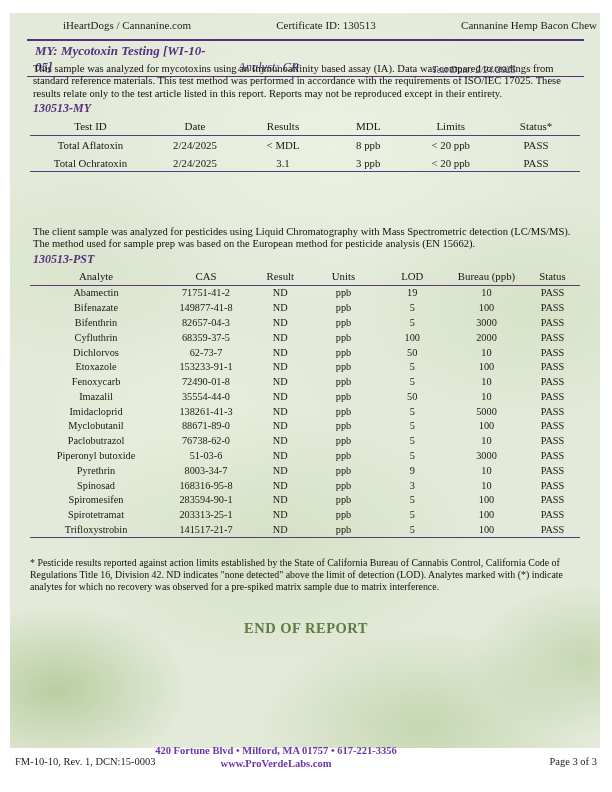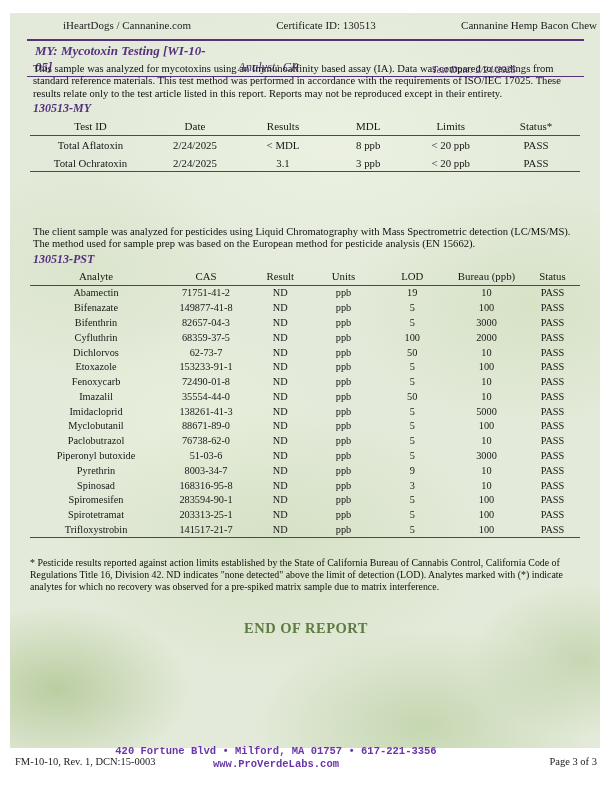--- a/index.html
+++ b/index.html
@@ -41,21 +41,21 @@
   .my-table th{font-size:11px;padding:1px 0 3px 0;}
   .my-table td{font-size:10.8px;line-height:12px;padding:3px 0 2.5px 0;}
   .my-table tbody{border-bottom:1.6px solid #5a3880;}
   .pst-table th{font-size:10.8px;padding:1px 0 2.5px 0;}
   .pst-table td{font-size:10.3px;line-height:11px;padding:1.9px 0;}
   .pst-table tbody{border-bottom:1.6px solid #5a3880;}
   .footnote{left:30px;width:553px;font-size:9.9px;line-height:11.9px;color:#101010;}
   .eor{left:0;width:612px;text-align:center;font-weight:bold;font-size:14.5px;
     letter-spacing:.5px;color:#5d7b43;}
   .footer-center{left:0;width:552px;text-align:center;color:#6a35a8;font-weight:bold;
-    font-size:10.5px;line-height:12.5px;font-family:Liberation Mono, monospace;}
+    font-size:10.5px;line-height:12.5px;}
   .footer-left{left:15px;font-size:10.5px;color:#1c1c1c;}
   .footer-right{right:15px;font-size:10.5px;color:#1c1c1c;}
   
   .my-table col:nth-child(1){width:22%}.my-table col:nth-child(2){width:16%}
   .my-table col:nth-child(3){width:16%}.my-table col:nth-child(4){width:15%}
   .my-table col:nth-child(5){width:15%}.my-table col:nth-child(6){width:16%}
   .pst-table col:nth-child(1){width:24%}.pst-table col:nth-child(2){width:16%}
   .pst-table col:nth-child(3){width:11%}.pst-table col:nth-child(4){width:12%}
   .pst-table col:nth-child(5){width:13%}.pst-table col:nth-child(6){width:14%}
   .pst-table col:nth-child(7){width:10%}

